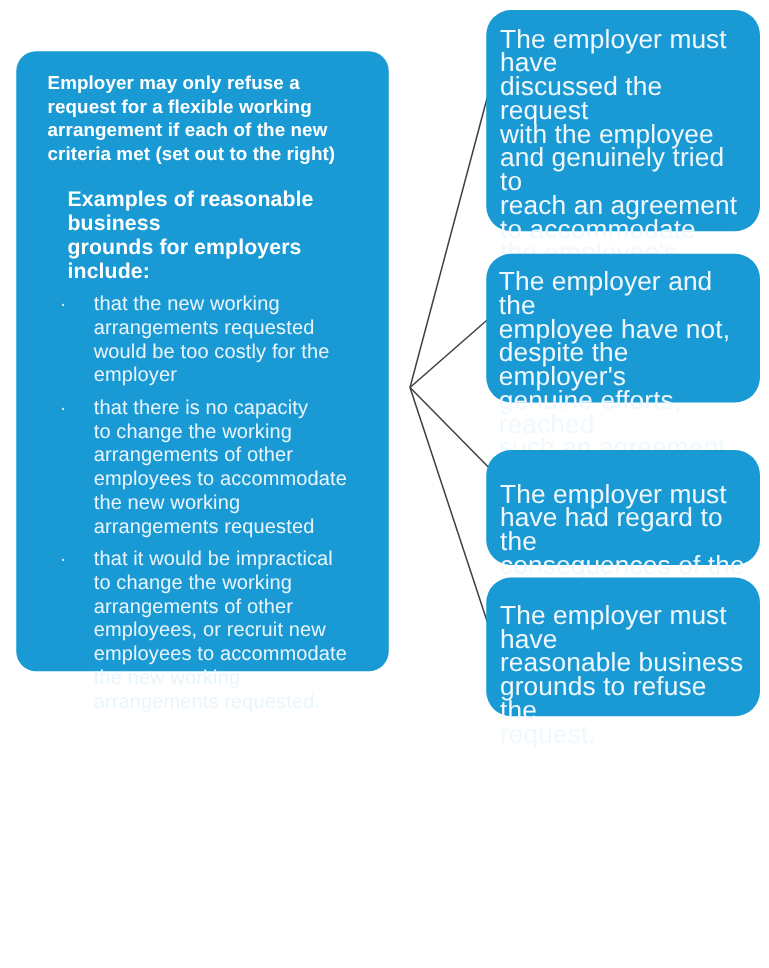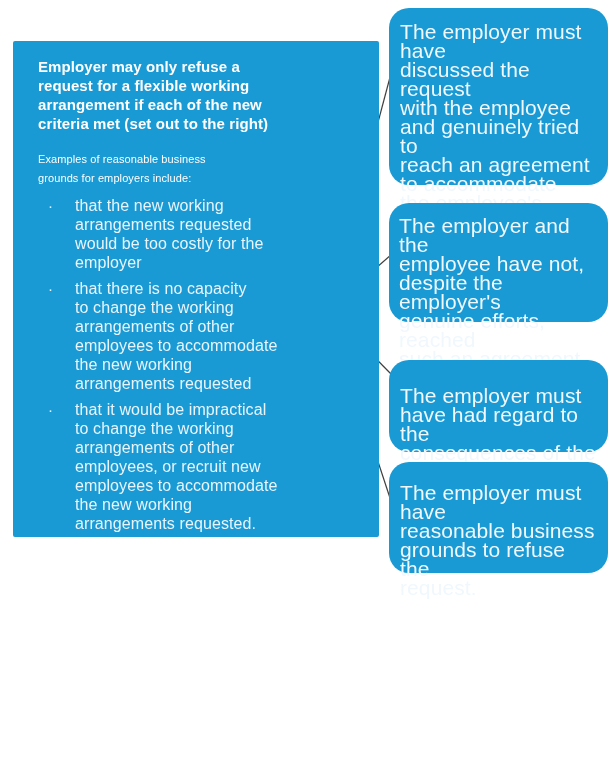--- a/index.html
+++ b/index.html
@@ -24,39 +24,39 @@
   .bluebox {
     position: absolute;
     background: var(--box-blue, #1A9AD4);
     color: #ffffff;
     z-index: 2;
     box-sizing: border-box;
   }
   .left-box {
     left: 13px;
     top: 41px;
-    width: 366px;
+    width: 298px;
     height: 496px;
-    border-radius: 2px;
+    border-radius: 16px;
     padding: 16px 19px 18px 25px;
   }
   .left-box .heading {
     margin: 0 0 17px 0;
     font-size: 15px;
     line-height: 19px;
     font-weight: bold;
     color: #ffffff;
     white-space: pre-line;
     letter-spacing: 0.1px;
   }
   .left-box .subheading {
-    margin: 0 0 8px 0;
-    font-size: 11px;
+    margin: 0 0 8px 16px;
+    font-size: 17px;
     line-height: 19px;
-    font-weight: normal;
+    font-weight: bold;
     color: #ffffff;
     white-space: pre-line;
     letter-spacing: 0.1px;
   }
   .bullet-row {
     display: flex;
     align-items: flex-start;
     margin-bottom: 7px;
   }
   .bullet-row .marker {

